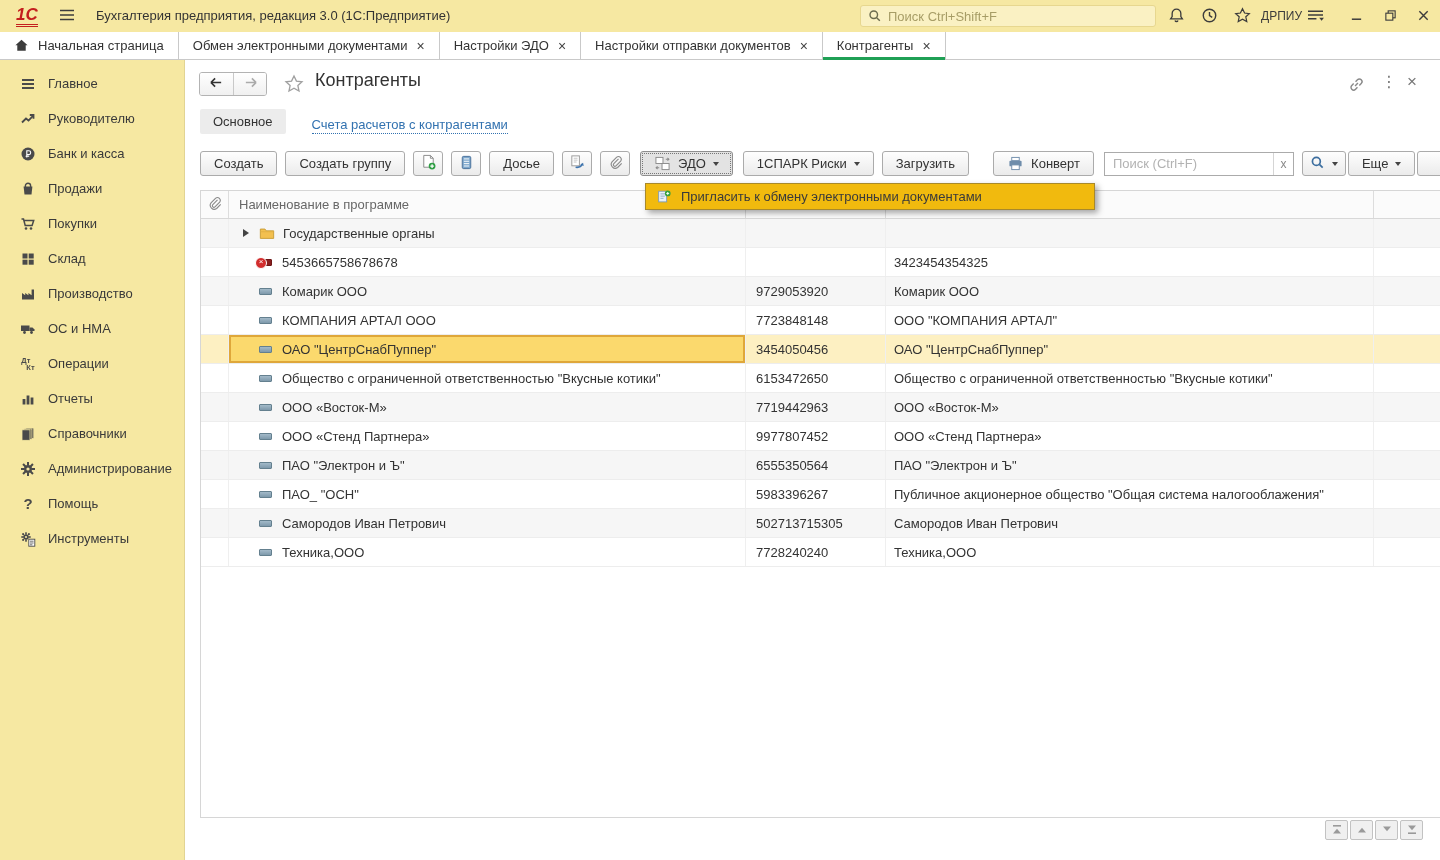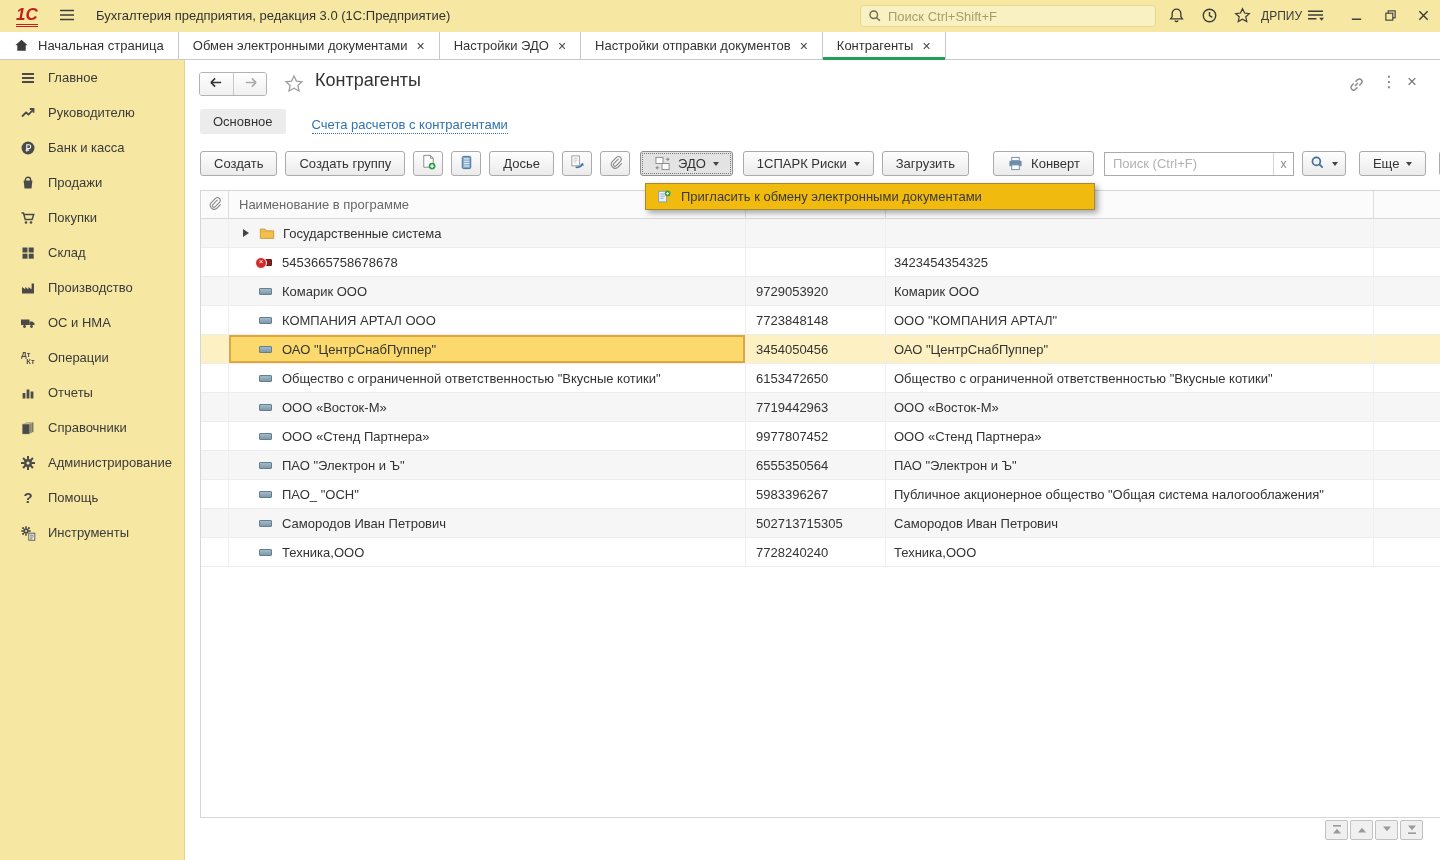--- a/index.html
+++ b/index.html
@@ -22,21 +22,21 @@
   .tb-min { left:1350px; top:9px; } .tb-rest { left:1384px; top:9px; } .tb-close { left:1417px; top:9px; }
 
   
   .tabbar { position:absolute; left:0; top:32px; width:1440px; height:28px; background:#fff; border-bottom:1px solid #c9c9c9; display:flex; }
   .tab { padding:0 14px; display:flex; align-items:center; border-right:1px solid #c9c9c9; position:relative; font-size:13px; color:#333; white-space:nowrap; }
   .tab-home { margin-right:9px; display:flex; }
   .tab-close { margin-left:9px; color:#444; font-size:14px; line-height:14px; }
   .tab.active::after { content:''; position:absolute; left:0; right:0; bottom:-1px; height:3px; background:#1fa055; }
 
   
-  .sidebar { position:absolute; left:0; top:60px; width:185px; height:800px; background:#f6e8a2; border-right:1px solid #e2d493; }
+  .sidebar { position:absolute; left:0; top:60px; width:185px; height:800px; background:#f6e8a2; border-right:1px solid #e2d493; padding-top:6px; }
   .sb-item { height:35px; display:flex; align-items:center; padding-left:18px; gap:10px; color:#3a3a3a; font-size:13px; }
   .sb-icon { width:20px; display:flex; justify-content:center; align-items:center; }
   .dtkt { font-size:7.5px; font-weight:bold; color:#4a4a4a; line-height:7px; display:block; }
   .dtkt i { font-style:normal; display:block; }
   .dtkt i:last-child { margin-left:5px; }
   .q-ic { font-size:15px; font-weight:bold; color:#4a4a4a; }
 
   
   .content { position:absolute; left:185px; top:60px; width:1255px; height:800px; background:#fff; }
   .content > * { position:absolute; }
@@ -49,21 +49,21 @@
 
   .navtabs { left:15px; top:47px; display:flex; align-items:flex-end; gap:26px; height:27px; }
   .pill { background:#ececec; padding:5px 13px; border-radius:2px; color:#333; }
   .navlink { color:#3272b0; border-bottom:1px dotted #3272b0; padding-bottom:1px; }
 
   .toolbar { left:15px; top:90px; height:27px; display:flex; align-items:center; }
   .btn { height:25px; padding:0 13px; background:linear-gradient(#fefefe,#ebebeb); border:1px solid #ababab; border-radius:3px; font-size:13px; color:#333; display:flex; align-items:center; flex:none; margin-right:8px; white-space:nowrap; }
   .btn .bic { margin-right:7px; display:flex; }
   .btn.iconb { width:30px; padding:0; justify-content:center; }
   .caret { margin-left:7px; width:0; height:0; border-left:3.5px solid transparent; border-right:3.5px solid transparent; border-top:4px solid #444; }
-  .mr10 { margin-right:10px; } .mr24 { margin-right:24px; } .mr12 { margin-right:13px; }
+  .mr10 { margin-right:10px; } .mr24 { margin-right:24px; } .mr12 { margin-right:2px; }
   .btn.pressed { background:#e3e3e3; border-color:#8f8f8f; outline:1px dotted #777; outline-offset:-3px; }
   .tsearch { width:190px; height:24px; border:1px solid #ababab; background:#fff; display:flex; align-items:center; flex:none; margin-right:8px; }
   .tsearch input { flex:1; border:none; outline:none; padding-left:8px; font-size:13px; font-family:inherit; color:#555; min-width:0; }
   .tsearch input::placeholder { color:#b2b2b2; }
   .tsearch .tsx { width:20px; height:100%; border-left:1px solid #d5d5d5; color:#888; font-size:12px; display:flex; align-items:center; justify-content:center; }
 
   .ctxmenu { left:460px; top:123px; width:450px; height:27px; background:#f1ba0e; border:1px solid #a8892b; box-shadow:3px 3px 6px rgba(0,0,0,.35); display:flex; align-items:center; z-index:30; }
   .mi-icon { margin:0 9px 0 10px; display:flex; }
   .mi-label { font-size:13px; color:#3a3a3a; }
 
@@ -467,21 +467,21 @@
         <div class="trow zebra">
           <div class="c c0"></div>
           <div class="c c1">
             <span class="tri on"></span>
             <span class="ic-folder">
               <svg width="16" height="13" viewBox="0 0 18 14">
                 <path d="M1.5 2h5.2l1.5 2h8.3v8.5h-15z" fill="#f3c04f" stroke="#c79932"></path>
                 <path d="M1.5 5h15" stroke="#e2b044"></path>
               </svg>
             </span>
-            <span class="nm">Государственные система</span>
+            <span class="nm">Государственные органы</span>
           </div>
           <div class="c c2"></div>
           <div class="c c3"></div>
           <div class="c c4"></div>
         </div>
         <div class="trow">
           <div class="c c0"></div>
           <div class="c c1">
             <span class="tri"></span>
             <span class="ic-err"></span>

